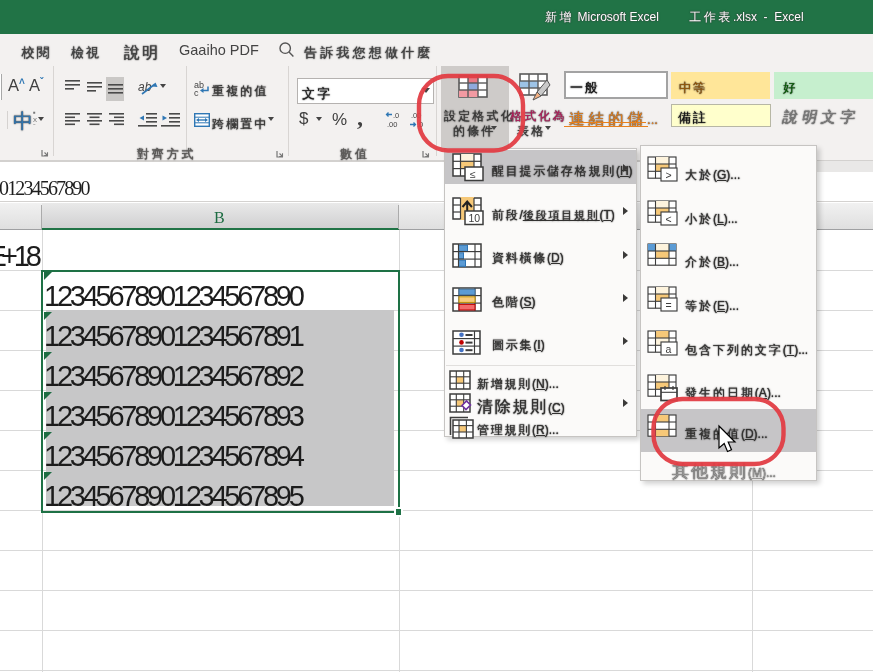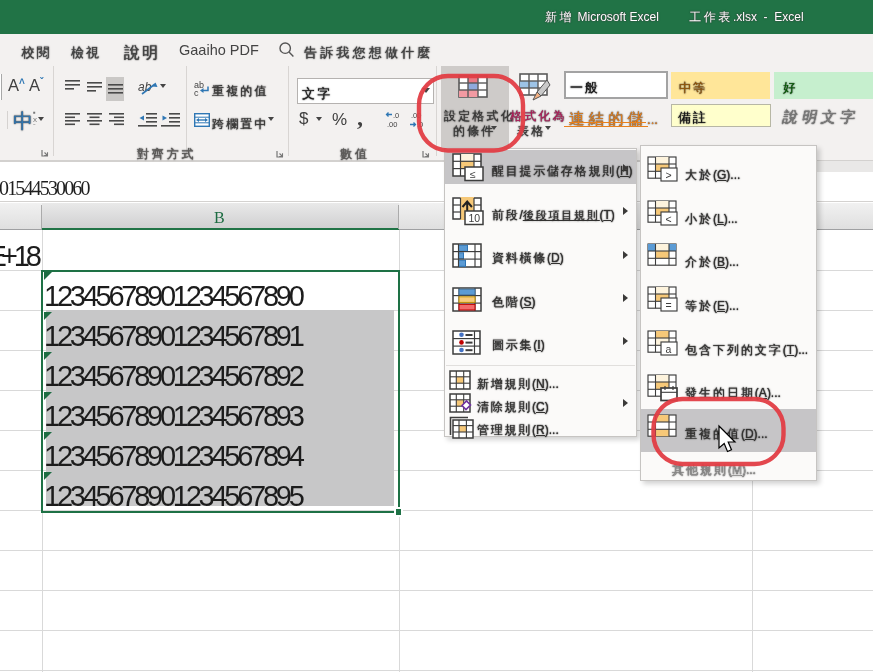--- a/index.html
+++ b/index.html
@@ -170,21 +170,21 @@
 <div class="a cjk" style="left:679px;top:78px;color:#9c5700"><span style="font-size:12.5px;letter-spacing:1.17px;">中等</span></div>
 <div class="a" style="left:774px;top:72px;width:99px;height:27px;background:#c6efce"></div>
 <div class="a cjk" style="left:783px;top:78px;color:#006100"><span style="font-size:12.5px;letter-spacing:1.17px;">好</span></div>
 <div class="a cjk" style="left:569px;top:109px;color:#e8811c"><span style="font-size:15.5px;letter-spacing:4.02px;">連結的儲</span><span style="font-size:13px">...</span></div>
 <div class="a" style="left:569px;top:121.5px;width:77px;height:1.5px;background:#e8811c"></div>
 <div class="a" style="left:564px;top:125.5px;width:84px;height:1.5px;background:#e8811c"></div>
 <div class="a" style="left:671px;top:104px;width:100px;height:23px;background:#ffffcc;border:1px solid #b7b7a5"></div>
 <div class="a cjk" style="left:678px;top:108px;color:#111"><span style="font-size:13px;letter-spacing:1.78px;">備註</span></div>
 <div class="a cjk" style="left:783px;top:108px;color:#7f7f7f;transform:skewX(-12deg)"><span style="font-size:15px;letter-spacing:4.11px;">說明文字</span></div>
 <div class="a" style="left:0;top:162px;width:873px;height:40px;background:#fff;border-bottom:1px solid #d4d2d0"></div>
-<div class="a ser" style="left:-1px;top:177px;font-size:20px;letter-spacing:-1.85px;color:#1f1f1f">01544530060</div>
+<div class="a ser" style="left:-1px;top:177px;font-size:20px;letter-spacing:-1.85px;color:#1f1f1f">01234567890</div>
 <div class="a" style="left:0;top:203px;width:873px;height:27px;background:linear-gradient(#f1f1f1,#dfdfdf);border-bottom:1px solid #9fa0a2"></div>
 <div class="a" style="left:42px;top:203px;width:357px;height:27px;background:linear-gradient(#e9e9e9,#d0d0d1);border-bottom:2.5px solid #217346"></div>
 <div class="a ser" style="left:214px;top:209px;font-size:16px;color:#1d6c42">B</div>
 <div class="a" style="left:41px;top:205px;width:1px;height:24px;background:#ababab"></div>
 <div class="a" style="left:398px;top:205px;width:1px;height:24px;background:#ababab"></div>
 <div class="a" style="left:752px;top:205px;width:1px;height:24px;background:#c0c0c0"></div>
 <div class="a" style="left:0;top:230px;width:873px;height:442px;background:#fff"></div>
 <div class="a" style="left:0;top:270px;width:873px;height:1px;background:#d9d9d9"></div>
 <div class="a" style="left:0;top:310px;width:873px;height:1px;background:#d9d9d9"></div>
 <div class="a" style="left:0;top:350px;width:873px;height:1px;background:#d9d9d9"></div>
@@ -312,21 +312,21 @@
 <div class="a cjk" style="left:477px;top:374px;color:#333231;white-space:nowrap"><span style="font-size:12px;letter-spacing:1.77px;">新增規則</span><span style="font-size:12px">(<u>N</u>)...</span></div>
 <svg class="a" style="left:449px;top:393px" width="26" height="23" viewBox="0 0 26 23">
     <rect x="1" y="1" width="20" height="18" fill="#fff" stroke="#3d3d3d" stroke-width="1.5"></rect>
     <rect x="7.3" y="6.8" width="7.4" height="6.4" fill="#f6c878"></rect>
     <line x1="7.3" y1="1" x2="7.3" y2="19" stroke="#3d3d3d" stroke-width="1.1"></line>
     <line x1="14.7" y1="1" x2="14.7" y2="19" stroke="#3d3d3d" stroke-width="1.1"></line>
     <line x1="1" y1="6.8" x2="21" y2="6.8" stroke="#3d3d3d" stroke-width="1.1"></line>
     <line x1="1" y1="13.2" x2="21" y2="13.2" stroke="#3d3d3d" stroke-width="1.1"></line>
     <path d="M13,12.5 L17.5,8 L21.5,12 L17,16.5 Z" fill="#fff" stroke="#7030a0" stroke-width="1.6"></path>
   </svg>
-<div class="a cjk" style="left:477px;top:397px;color:#333231;white-space:nowrap"><span style="font-size:12px;letter-spacing:1.77px;text-align:center;">清除規則</span><span style="font-size:12px">(<u>C</u>)</span></div>
+<div class="a cjk" style="left:477px;top:397px;color:#333231;white-space:nowrap"><span style="font-size:16px;letter-spacing:1.77px;text-align:center;">清除規則</span><span style="font-size:12px">(<u>C</u>)</span></div>
 <div class="a" style="left:623px;top:399px;width:0;height:0;border:4px solid transparent;border-left:5px solid #3b3a39"></div>
 <svg class="a" style="left:449px;top:416px" width="26" height="23" viewBox="0 0 26 23">
     <path d="M1.5,19 L1.5,1.5 L19,1.5" fill="none" stroke="#3d3d3d" stroke-width="1.6"></path>
     <rect x="4" y="4" width="20" height="18" fill="#fff" stroke="#3d3d3d" stroke-width="1.5"></rect>
     <rect x="10" y="9.6" width="7.4" height="6.4" fill="#f6c878"></rect>
     <line x1="10" y1="4" x2="10" y2="22" stroke="#3d3d3d" stroke-width="1.1"></line>
     <line x1="17.4" y1="4" x2="17.4" y2="22" stroke="#3d3d3d" stroke-width="1.1"></line>
     <line x1="4" y1="9.6" x2="24" y2="9.6" stroke="#3d3d3d" stroke-width="1.1"></line>
     <line x1="4" y1="16" x2="24" y2="16" stroke="#3d3d3d" stroke-width="1.1"></line>
   </svg>
@@ -408,17 +408,17 @@
 <svg class="a" style="left:646px;top:414px" width="36" height="29" viewBox="0 0 36 29">
     <rect x="2" y="1" width="28" height="21.2" fill="#fff" stroke="#3d3d3d" stroke-width="1.15"></rect>
     <rect x="9.5" y="1" width="13.5" height="7" fill="#f6c878"></rect>
     <rect x="9.5" y="15.3" width="13.5" height="6.9" fill="#f6c878"></rect>
     <line x1="9.5" y1="1" x2="9.5" y2="22.2" stroke="#3d3d3d" stroke-width="1.1"></line>
     <line x1="23" y1="1" x2="23" y2="22.2" stroke="#3d3d3d" stroke-width="1.1"></line>
     <line x1="2" y1="8" x2="30" y2="8" stroke="#3d3d3d" stroke-width="1.1"></line>
     <line x1="2" y1="15.3" x2="30" y2="15.3" stroke="#3d3d3d" stroke-width="1.1"></line>
   </svg>
 <div class="a cjk" style="left:685px;top:424px;color:#333231;white-space:nowrap"><span style="font-size:12px;letter-spacing:1.97px;">重複的值</span><span style="font-size:12px">(<u>D</u>)...</span></div>
-<div class="a cjk" style="left:672px;top:460px;color:#9a9998;white-space:nowrap"><span style="font-size:12px;letter-spacing:1.97px;">其他規則</span><span style="font-size:12px">(<u>M</u>)...</span></div>
+<div class="a cjk" style="left:672px;top:460px;color:#9a9998;white-space:nowrap"><span style="font-size:17px;letter-spacing:1.97px;">其他規則</span><span style="font-size:12px">(<u>M</u>)...</span></div>
 <svg class="a" style="left:0;top:0;pointer-events:none" width="873" height="672" viewBox="0 0 873 672">
     <rect x="419" y="76" width="104" height="74.5" rx="29" fill="none" stroke="#e23d44" stroke-width="4.4" opacity="0.95"></rect>
     <rect x="653.5" y="399" width="130" height="65" rx="29" fill="none" stroke="#e23d44" stroke-width="4.4" opacity="0.95"></rect>
     <path d="M719,426 L719,448 L724.2,443.5 L727.5,451.5 L731.5,449.8 L728.2,442 L735,442 Z" fill="#fff" stroke="#000" stroke-width="1.2"></path>
   </svg>
 </body></html>

